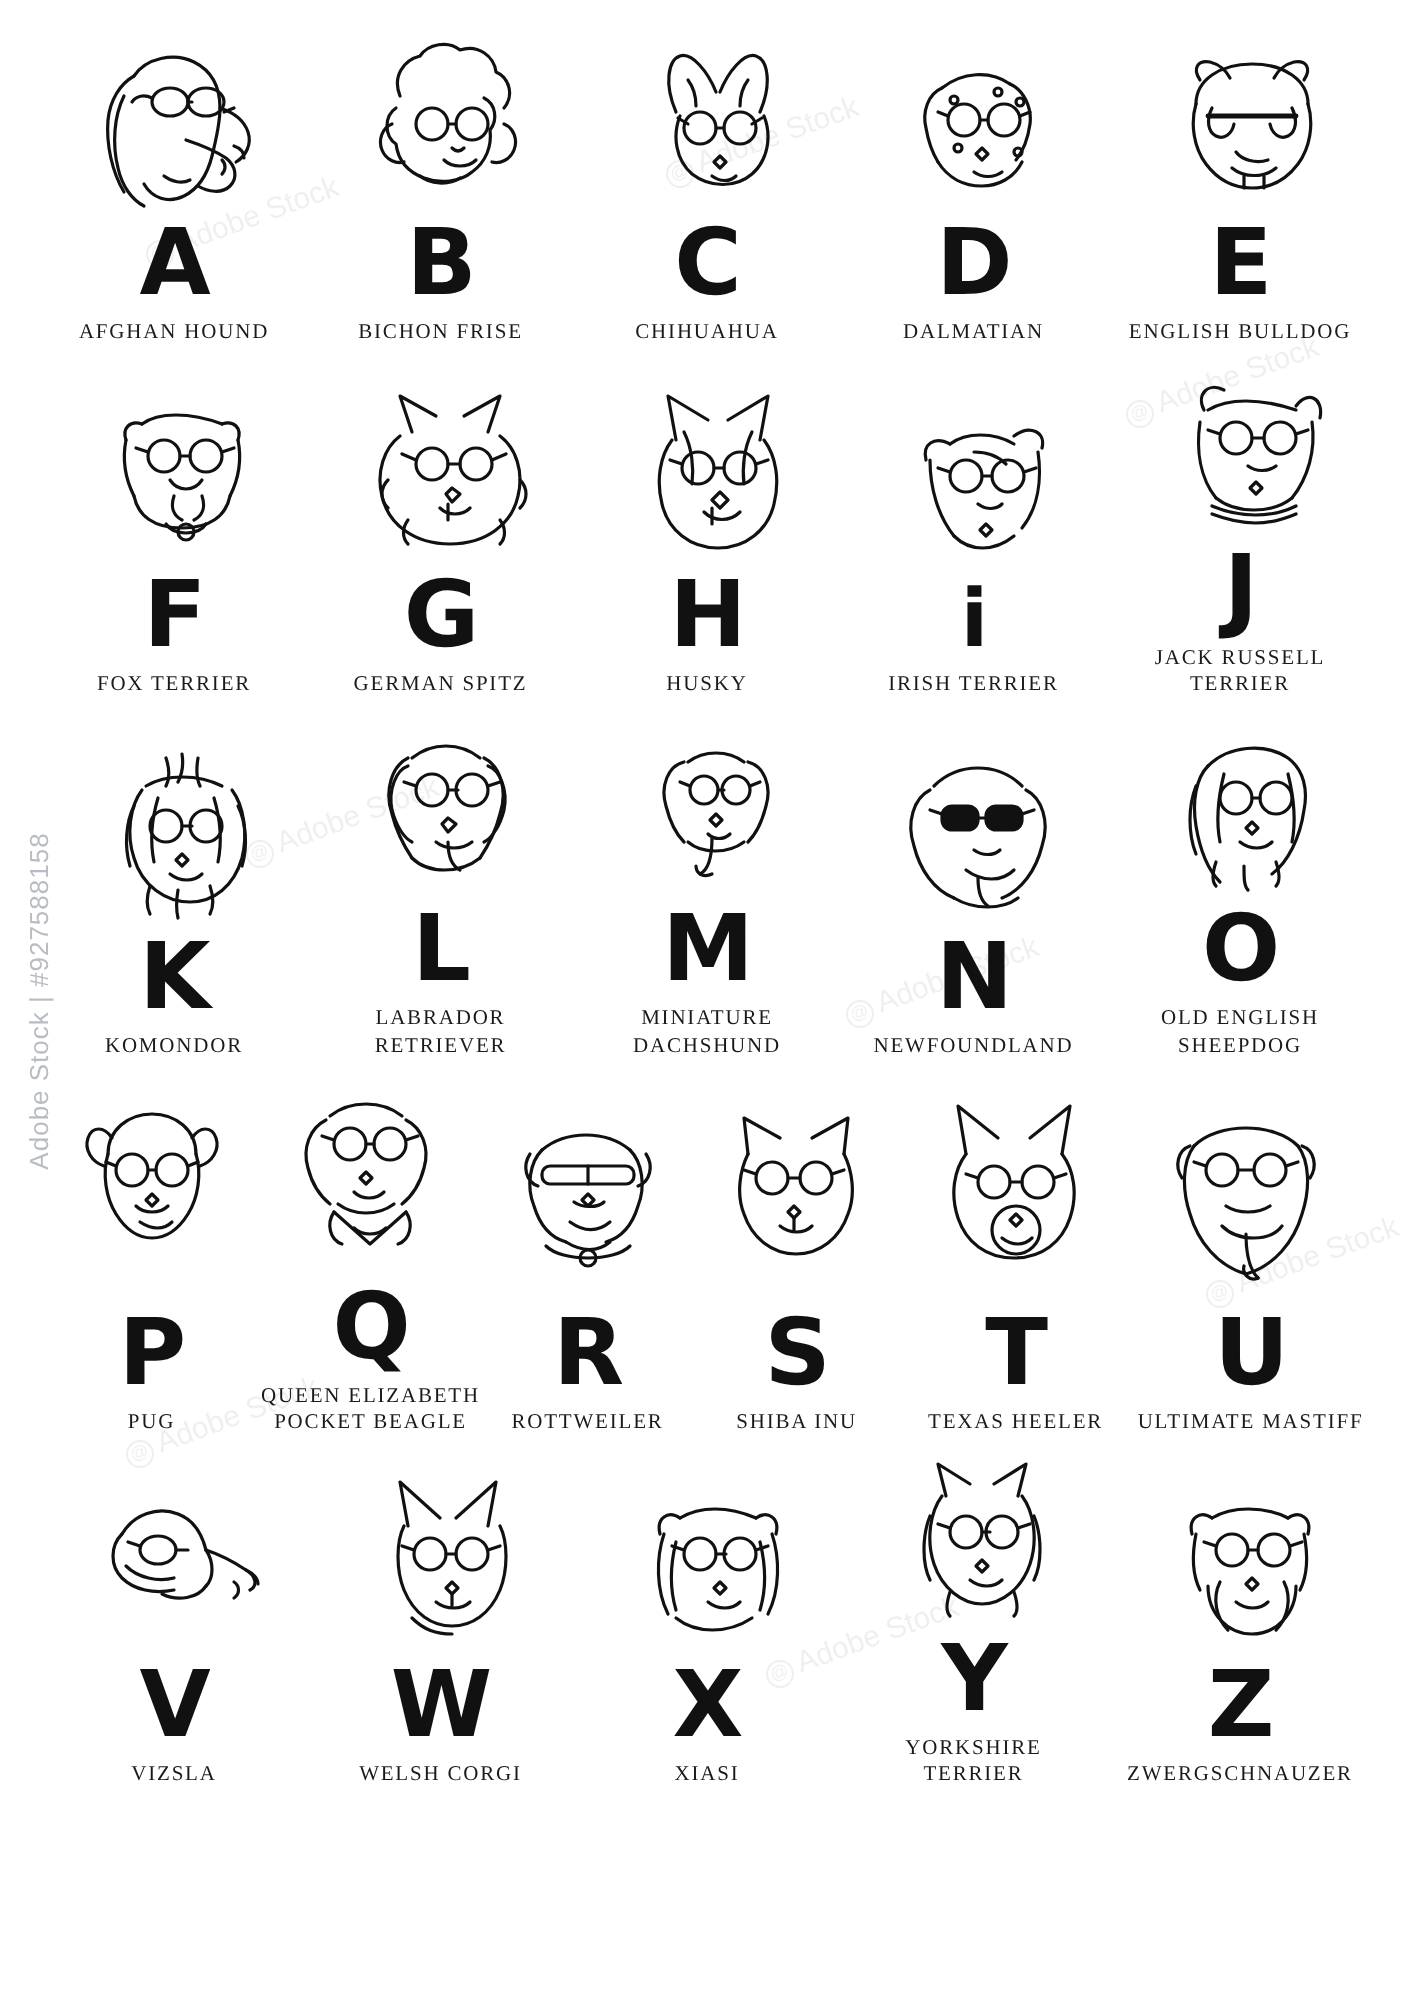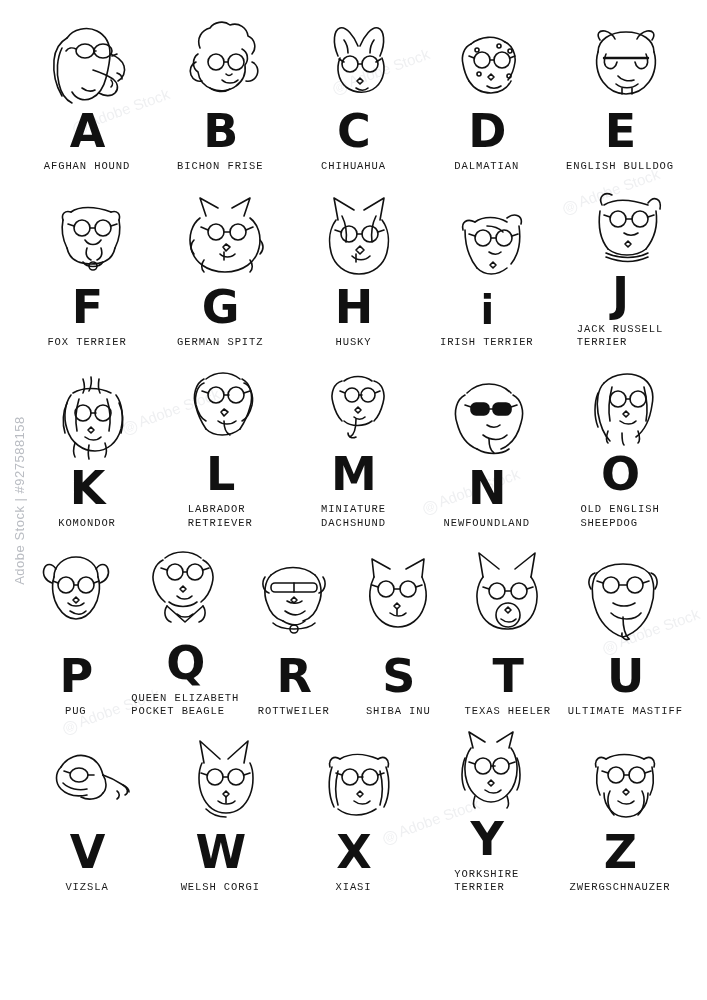--- a/index.html
+++ b/index.html
@@ -106,25 +106,25 @@
     font-size: 46px;
     line-height: 1;
     color: #111111;
     margin-top: 2px;
     letter-spacing: -1px;
   }
   .letter.small {
     font-size: 40px;
   }
   .breed {
-    font-family: Liberation Mono, monospace;
+    font-family: Liberation Serif, serif;
     font-size: 10.5px;
     letter-spacing: 0.9px;
     color: #1a1a1a;
-    text-align: left;
+    text-align: center;
     margin-top: 6px;
     line-height: 1.25;
     text-transform: uppercase;
     white-space: pre-line;
   }
 
   
   .row-1 .art { height: 88px; }
   .row-2 .art { height: 92px; }
   .row-3 .art { height: 96px; }

